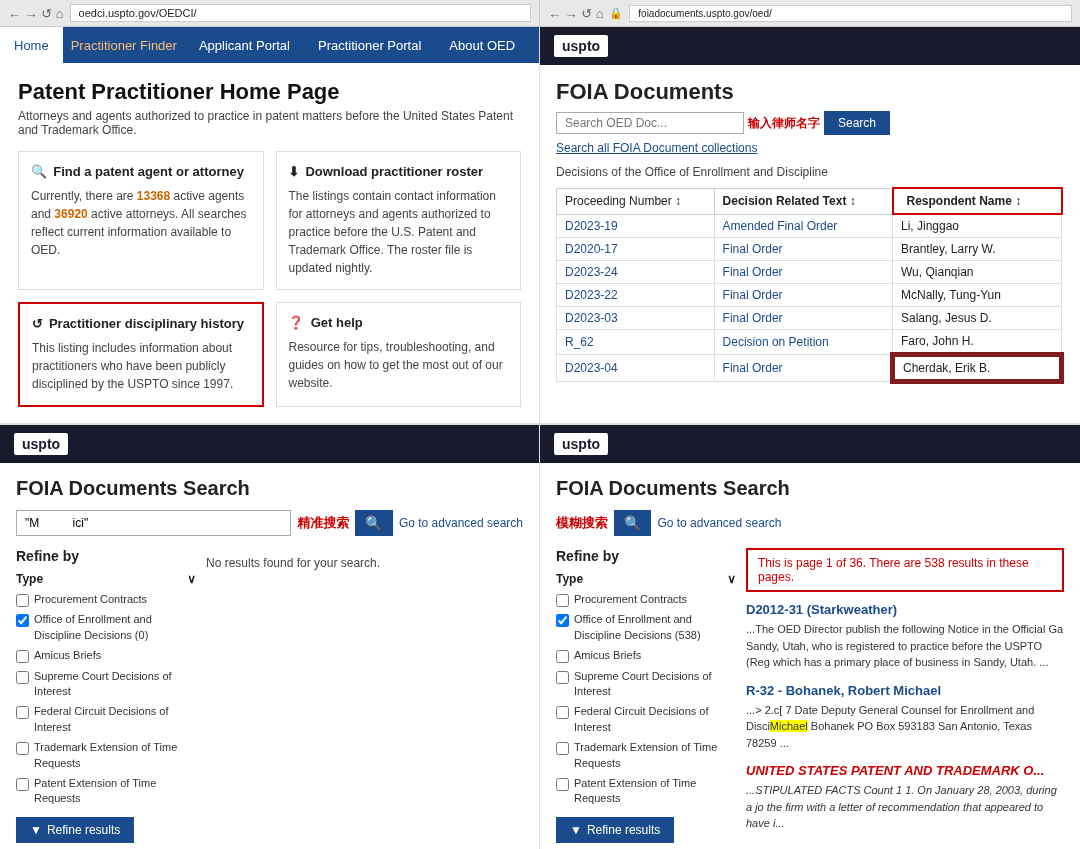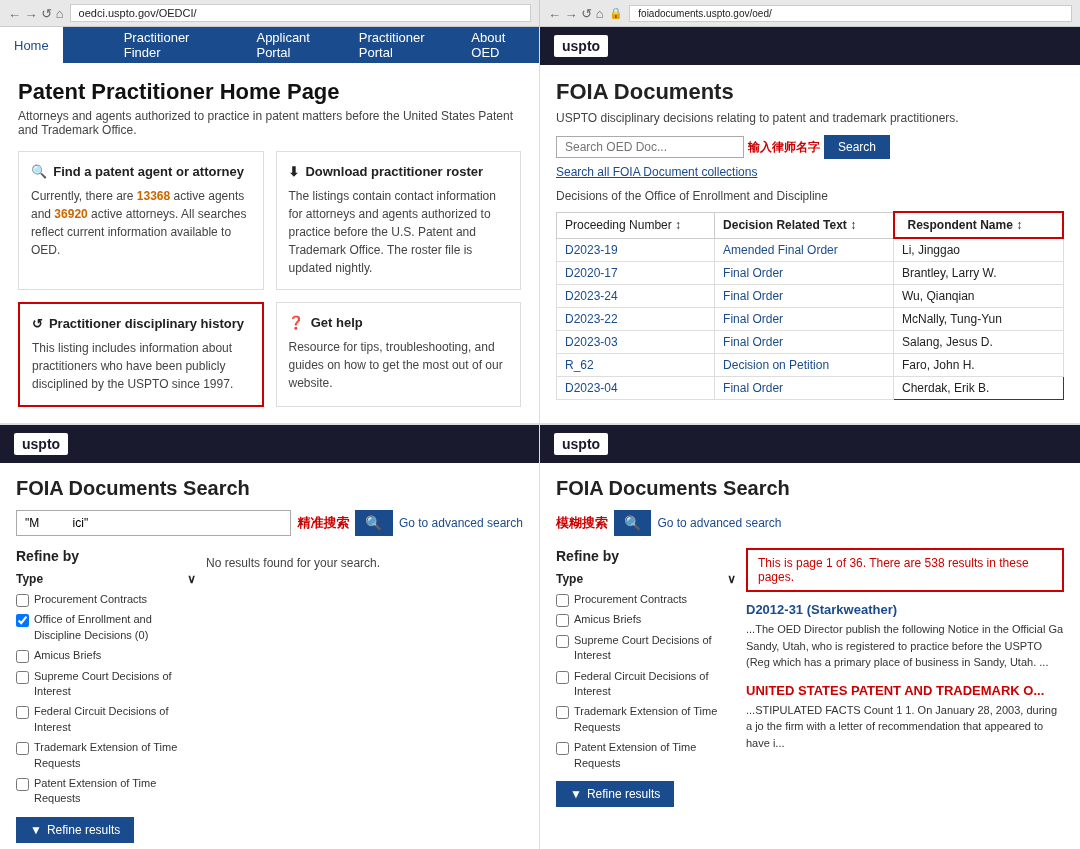--- a/index.html
+++ b/index.html
@@ -21,21 +21,21 @@
       <div style="background:#fff; border:1px solid #ccc; padding:2px 8px; font-size:10px; flex:1;">foiadocuments.uspto.gov/oed/</div>
     </div>
   </div>
 
   <div style="display:grid; grid-template-columns:1fr 1fr; grid-template-rows: auto auto;">
 
     <div style="background:#fff; border-right:1px solid #ddd; border-bottom:1px solid #ddd;">
 
       <div style="background:#1a4b8c; display:flex; align-items:center; height:36px;">
         <div style="background:#fff; color:#1a4b8c; padding:8px 14px; font-size:13px; cursor:pointer; height:100%; display:flex; align-items:center;">Home</div>
-        <div style="color:#ffffff; padding:8px 32px; font-size:13px; cursor:pointer;margin-left:29px;">Practitioner Finder</div>
+        <div style="color:#fdba74; padding:8px 8px; font-size:13px; cursor:pointer;">Practitioner Finder</div>
         <div style="color:#fff; padding:8px 14px; font-size:13px; cursor:pointer;">Applicant Portal</div>
         <div style="color:#fff; padding:8px 14px; font-size:13px; cursor:pointer;">Practitioner Portal</div>
         <div style="color:#fff; padding:8px 14px; font-size:13px; cursor:pointer;">About OED</div>
       </div>
 
       <div style="padding:16px 18px;">
         <h1 style="font-size:22px; font-weight:bold; color:#111; margin-bottom:4px;">Patent Practitioner Home Page</h1>
         <p style="font-size:12px; color:#444; margin-bottom:14px;">Attorneys and agents authorized to practice in patent matters before the United States Patent and Trademark Office.</p>
 
         <div style="display:grid; grid-template-columns:1fr 1fr; gap:12px;">
@@ -76,21 +76,20 @@
         </div>
       </div>
     </div>
 
     <div style="background:#fff; border-bottom:1px solid #ddd;">
       <div style="background:#1a1a2e; padding:8px 14px; display:flex; align-items:center;">
         <div style="background:#fff; color:#1a1a2e; font-weight:bold; font-size:14px; padding:3px 8px; border-radius:2px;">uspto</div>
       </div>
       <div style="padding:14px 16px;">
         <h2 style="font-size:22px; font-weight:bold; margin-bottom:6px;">FOIA Documents</h2>
-        <p style="font-size:12px; color:#444; margin-bottom:10px;">USPTO disciplinary decisions relating to patent and trademark practitioners.</p>
         <div style="display:flex; align-items:center; gap:4px; margin-bottom:6px;">
           <input type="text" style="border: 1px solid rgb(170, 170, 170); padding: 3px 8px; font-size: 12px; width: 188px;" placeholder="Search OED Doc...">
           <span style="color:#cc0000; font-weight:bold; font-size:12px;">输入律师名字</span>
           <button style="background:#1a4b8c; color:#fff; border:none; padding:5px 14px; font-size:12px; cursor:pointer;">Search</button>
         </div>
         <a href="#" style="font-size:12px; color:#1a4b8c; text-decoration:underline; margin-bottom:10px; display:block;">Search all FOIA Document collections</a>
         <p style="font-size:12px; color:#444; margin-bottom:8px;">Decisions of the Office of Enrollment and Discipline</p>
         <table style="width:100%; border-collapse:collapse; font-size:12px;">
           <thead>
             <tr>
@@ -126,21 +125,21 @@
     <td style="border:1px solid #ddd; padding:4px 8px;">Salang, Jesus D.</td>
   </tr>
               <tr>
     <td style="border:1px solid #ddd; padding:4px 8px; color:#1a4b8c; cursor:pointer;">R_62</td>
     <td style="border:1px solid #ddd; padding:4px 8px; color:#1a4b8c; cursor:pointer;">Decision on Petition</td>
     <td style="border:1px solid #ddd; padding:4px 8px;">Faro, John H.</td>
   </tr>
               <tr>
     <td style="border:1px solid #ddd; padding:4px 8px; color:#1a4b8c; cursor:pointer;">D2023-04</td>
     <td style="border:1px solid #ddd; padding:4px 8px; color:#1a4b8c; cursor:pointer;">Final Order</td>
-    <td style="border:1px solid #7f1d1d; padding:4px 8px;">Cherdak, Erik B.</td>
+    <td style="border:5px solid #7f1d1d; padding:4px 8px;">Cherdak, Erik B.</td>
   </tr>
             </tbody>
         </table>
       </div>
     </div>
 
     <div style="background:#fff; border-right:1px solid #ddd; border-top:1px solid #ddd;">
       <div style="background:#1a1a2e; padding:8px 14px; display:flex; align-items:center;">
         <div style="background:#fff; color:#1a1a2e; font-weight:bold; font-size:14px; padding:3px 8px; border-radius:2px;">uspto</div>
       </div>
@@ -221,20 +220,24 @@
             <div style="display:flex; justify-content:space-between; align-items:center; font-size:12px; font-weight:bold; margin-bottom:6px;">
               <span>Type</span>
               <span style="cursor:pointer;">∨</span>
             </div>
             <div id="br-checkboxes">
                 <div style="display: flex; align-items: flex-start; gap: 5px; margin-bottom: 5px; font-size: 11px; color: rgb(51, 51, 51); line-height: 1.4;">
                   <input type="checkbox" style="margin-top: 2px; flex-shrink: 0;">
                   <span>Procurement Contracts</span>
                 </div>
                 <div style="display: flex; align-items: flex-start; gap: 5px; margin-bottom: 5px; font-size: 11px; color: rgb(51, 51, 51); line-height: 1.4;">
+                  <input type="checkbox" checked="" style="margin-top: 2px; flex-shrink: 0;">
+                  <span>Office of Enrollment and Discipline Decisions (538)</span>
+                </div>
+                <div style="display: flex; align-items: flex-start; gap: 5px; margin-bottom: 5px; font-size: 11px; color: rgb(51, 51, 51); line-height: 1.4;">
                   <input type="checkbox" style="margin-top: 2px; flex-shrink: 0;">
                   <span>Amicus Briefs</span>
                 </div>
                 <div style="display: flex; align-items: flex-start; gap: 5px; margin-bottom: 5px; font-size: 11px; color: rgb(51, 51, 51); line-height: 1.4;">
                   <input type="checkbox" style="margin-top: 2px; flex-shrink: 0;">
                   <span>Supreme Court Decisions of Interest</span>
                 </div>
                 <div style="display: flex; align-items: flex-start; gap: 5px; margin-bottom: 5px; font-size: 11px; color: rgb(51, 51, 51); line-height: 1.4;">
                   <input type="checkbox" style="margin-top: 2px; flex-shrink: 0;">
                   <span>Federal Circuit Decisions of Interest</span>
@@ -255,20 +258,24 @@
           </div>
 
           <div>
             <div style="border:2px solid #cc0000; padding:6px 10px; font-size:12px; color:#cc0000; margin-bottom:10px;">This is page 1 of 36. There are 538 results in these pages.</div>
             <div id="br-results-list">
                 <div style="margin-bottom: 12px;">
                   <h4 style="color:#1a4b8c; font-size:13px; font-weight:bold; margin-bottom:4px; cursor:pointer;">D2012-31 (Starkweather)</h4>
                   <p style="font-size:11px; color:#333; line-height:1.5;">...The OED Director publish the following Notice in the Official Ga Sandy, Utah, who is registered to practice before the USPTO (Reg which has a primary place of business in Sandy, Utah. ...</p>
                 </div>
                 <div style="margin-bottom: 12px;">
+                  <h4 style="color:#1a4b8c; font-size:13px; font-weight:bold; margin-bottom:4px; cursor:pointer;">R-32 - Bohanek, Robert Michael</h4>
+                  <p style="font-size:11px; color:#333; line-height:1.5;">...&gt; 2.c[ 7 Date Deputy General Counsel for Enrollment and Disci<span style="background:#ffff00;">Michael</span> Bohanek PO Box 593183 San Antonio, Texas 78259 ...</p>
+                </div>
+                <div style="margin-bottom: 12px; font-style: italic;">
                   <h4 style="color:#cc0000; font-size:13px; font-weight:bold; margin-bottom:4px; cursor:pointer;">UNITED STATES PATENT AND TRADEMARK O...</h4>
                   <p style="font-size:11px; color:#333; line-height:1.5;">...STIPULATED FACTS Count 1 1. On January 28, 2003, during a jo the firm with a letter of recommendation that appeared to have i...</p>
                 </div>
               </div>
           </div>
         </div>
       </div>
     </div>
 
   </div>

